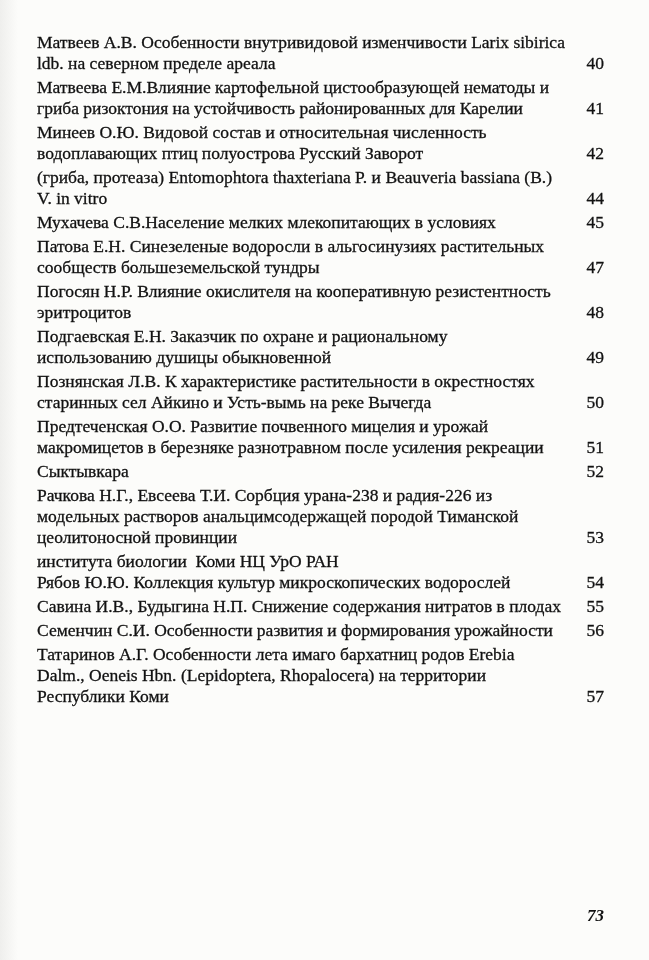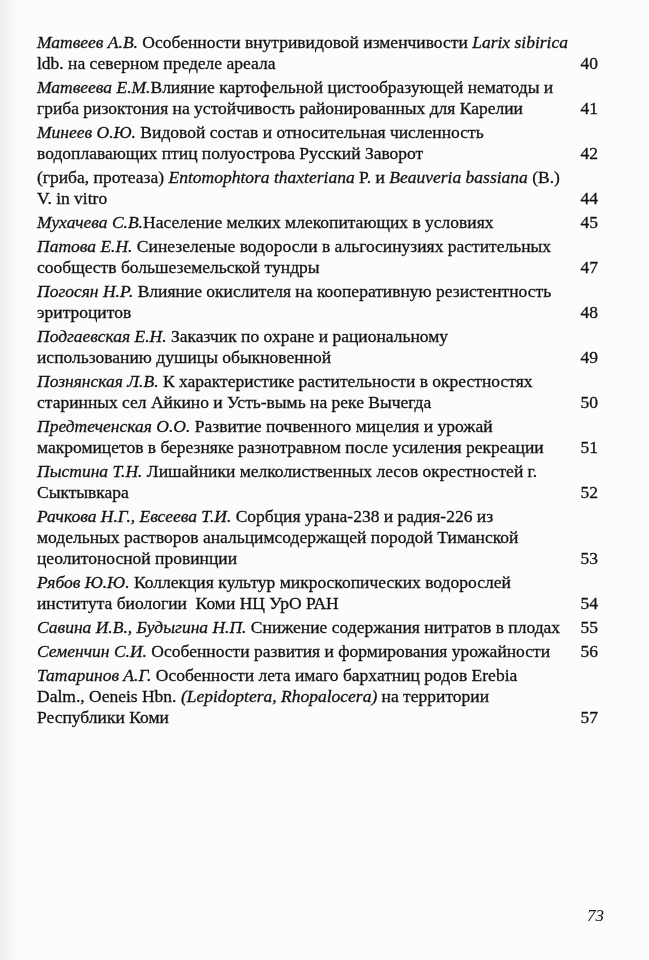--- a/index.html
+++ b/index.html
@@ -29,35 +29,35 @@
   .entry{
     position:relative;
     margin-bottom:3px;
   }
   .line{
     white-space:pre;          
     font-size:17.5px;
     line-height:21px;
     -webkit-text-stroke:0.3px var(--ink);  
   }
-  .it{font-style:italic;}
+  .it{}
   .pg{
     position:absolute;
-    right:16px;bottom:0;
+    right:10px;bottom:0;
     font-size:17.5px;
     line-height:21px;
     -webkit-text-stroke:0.3px var(--ink);
   }
   .folio{
     position:absolute;
     top:906px;right:45px;
     font-size:17px;
     line-height:20px;
     font-style:italic;
-    font-weight:normal;
+    font-weight:bold;
   }
 </style>
 </head>
 <body>
 
 <div class="scan-edge"></div>
 
 <main class="toc">
     <div class="entry">
       <div class="line"><span class="it">Матвеев А.В. </span><span class="rm">Особенности внутривидовой изменчивости </span><span class="it">Larix sibirica</span></div>
@@ -102,33 +102,32 @@
       <div class="line"><span class="it">Познянская Л.В. </span><span class="rm">К характеристике растительности в окрестностях</span></div>
       <div class="line"><span class="rm">старинных сел Айкино и Усть-вымь на реке Вычегда</span></div>
       <span class="pg">50</span>
     </div>
     <div class="entry">
       <div class="line"><span class="it">Предтеченская О.О. </span><span class="rm">Развитие почвенного мицелия и урожай</span></div>
       <div class="line"><span class="rm">макромицетов в березняке разнотравном после усиления рекреации</span></div>
       <span class="pg">51</span>
     </div>
     <div class="entry">
-      <div class="line"><span class="it">Пыстина Т.Н. </span><span class="rm">Лишайники мелколиственных лесов окрестностей г.</span></div>
       <div class="line"><span class="rm">Сыктывкара</span></div>
       <span class="pg">52</span>
     </div>
     <div class="entry">
       <div class="line"><span class="it">Рачкова Н.Г., Евсеева Т.И. </span><span class="rm">Сорбция урана-238 и радия-226 из</span></div>
       <div class="line"><span class="rm">модельных растворов анальцимсодержащей породой Тиманской</span></div>
       <div class="line"><span class="rm">цеолитоносной провинции</span></div>
       <span class="pg">53</span>
     </div>
     <div class="entry">
+      <div class="line"><span class="rm">института биологии  Коми НЦ УрО РАН</span></div>
       <div class="line"><span class="it">Рябов Ю.Ю. </span><span class="rm">Коллекция культур микроскопических водорослей</span></div>
-      <div class="line"><span class="rm">института биологии  Коми НЦ УрО РАН</span></div>
       <span class="pg">54</span>
     </div>
     <div class="entry">
       <div class="line"><span class="it">Савина И.В., Будыгина Н.П. </span><span class="rm">Снижение содержания нитратов в плодах</span></div>
       <span class="pg">55</span>
     </div>
     <div class="entry">
       <div class="line"><span class="it">Семенчин С.И. </span><span class="rm">Особенности развития и формирования урожайности</span></div>
       <span class="pg">56</span>
     </div>

